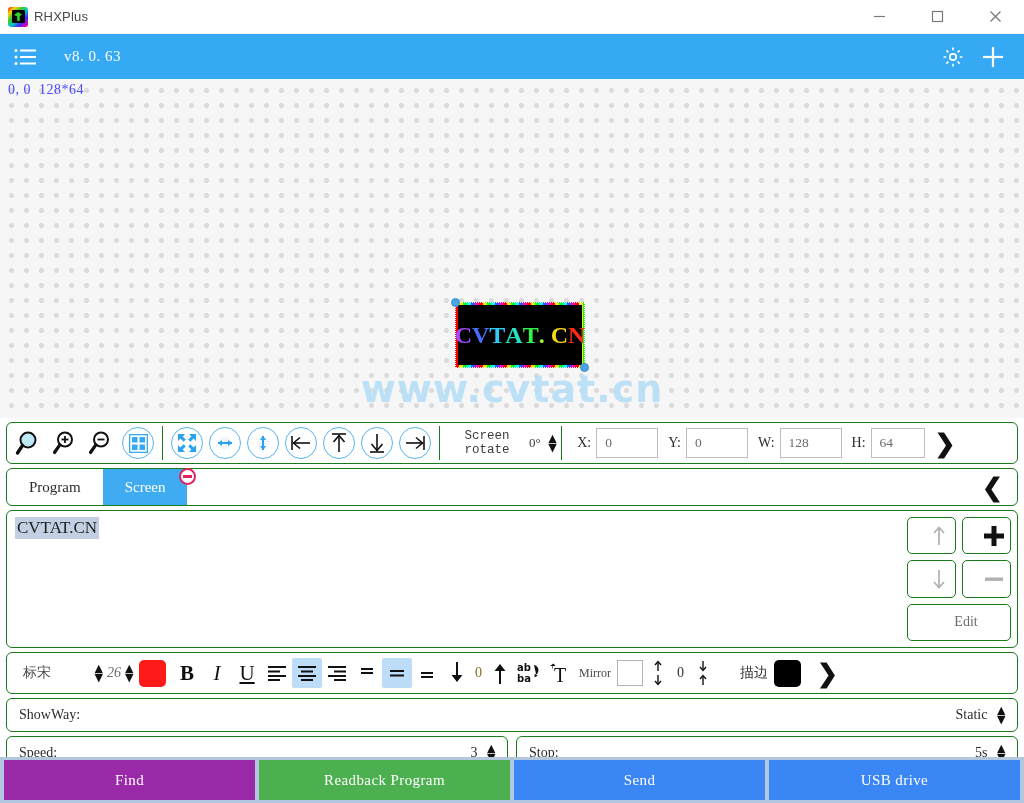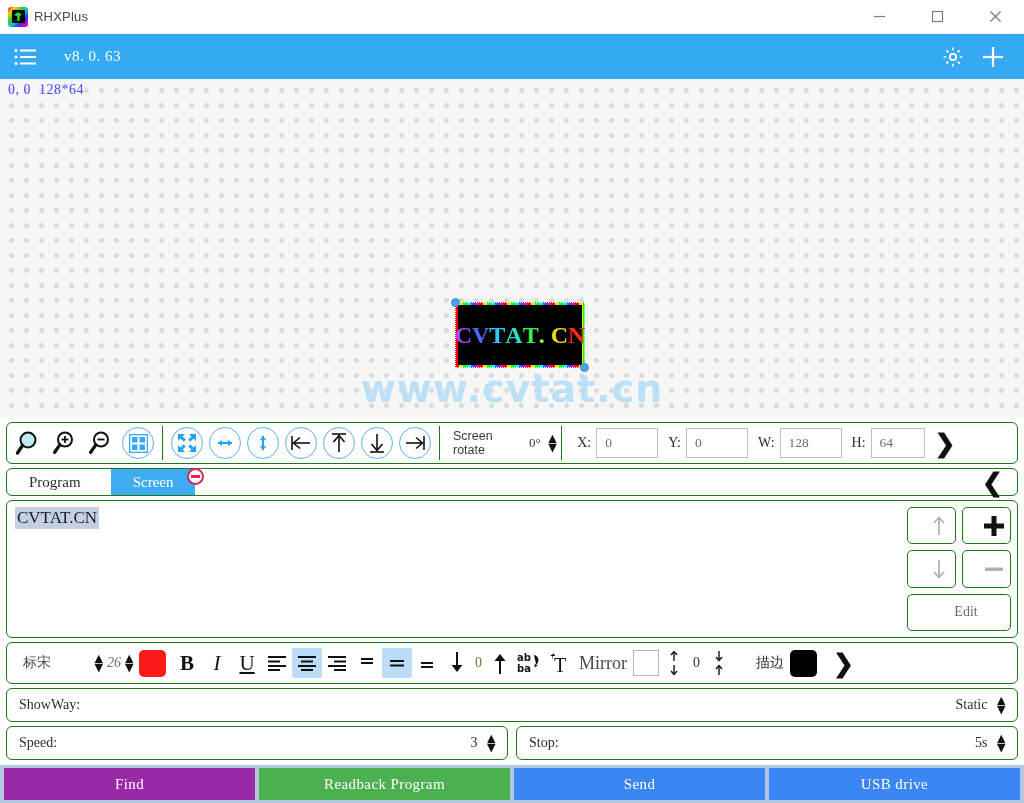--- a/index.html
+++ b/index.html
@@ -122,34 +122,34 @@
     display: flex; align-items: center; justify-content: center;
     margin: 0 3px; cursor: pointer; flex: 0 0 auto;
   }
   .plainicon {
     width: 34px; height: 34px; display: flex; align-items: center; justify-content: center;
     margin: 0 1px; cursor: pointer; flex: 0 0 auto;
   }
   .sep { width: 1px; height: 34px; background: #1a7a1a; margin: 0 5px; flex: 0 0 auto; }
   .tb-label {
     font-size: 12.5px; color: #3a3a3a; line-height: 1.15;
-    width: 68px; margin-left: 8px; font-family: Liberation Sans, sans-serif;
+    width: 68px; margin-left: 8px; font-family: Liberation Mono, monospace; text-align: center;
   }
   .tb-val { font-size: 13px; color: #3a3a3a; margin: 0 8px; font-family: "Liberation Serif", serif;}
   .spinner { display: flex; flex-direction: column; align-items: center; cursor: pointer; line-height: .62; font-size: 15px; color:#111; font-weight: bold;}
   .fieldlabel { font-size: 14px; color: #2c2c2c; margin: 0 5px 0 10px; font-family: "Liberation Serif", serif;}
   .inputbox {
     border: 1px solid #bdbdbd; background: #fff; height: 30px; width: 62px;
     display: flex; align-items: center; padding-left: 8px;
     font-size: 13.5px; color: #6b6b6b; font-family: "Liberation Serif", serif;
   }
   .chev-r { font-size: 25px; font-weight: bold; color: #111; margin: 0 8px 0 10px; cursor: pointer; line-height: 1; }
 
   
-  #tabs-panel { height: 28px; gap: 8px; }
+  #tabs-panel { height: 38px; }
   .tab {
     height: 100%; display: flex; align-items: center; justify-content: center;
     padding: 0 22px; font-size: 15px; color: #2c2c2c; cursor: pointer;
     font-family: "Liberation Serif", serif; position: relative;
   }
   .tab.active { background: #3fabf0; color: #ffffff; }
   #tab-badge {
     position: absolute; right: -9px; top: -1px;
     width: 17px; height: 17px; border-radius: 50%;
     border: 2px solid #e0245e; background: #fff;
@@ -184,39 +184,39 @@
   .fontsize { font-size: 14px; color: #6b6b6b; width: 23px; text-align: center; font-family: "Liberation Serif", serif; font-style: italic; }
   .swatch { width: 27px; height: 27px; border-radius: 5px; margin: 0 6px; cursor: pointer; }
   .fmtbtn {
     width: 30px; height: 30px; display: flex; align-items: center; justify-content: center;
     cursor: pointer; flex: 0 0 auto; border-radius: 2px;
   }
   .fmtbtn.on { background: #bcdcf8; }
   .fmtbtn b, .fmtbtn i, .fmtbtn u {
     font-family: "Liberation Serif", serif; font-size: 21px; color: #111;
   }
-  .mirror-label { font-size: 18px; color: #4a4a4a; margin: 0 6px 0 4px; font-family: "Liberation Serif", serif; }
+  .mirror-label { font-size: 12px; color: #4a4a4a; margin: 0 6px 0 4px; font-family: "Liberation Serif", serif; }
   .checkbox { width: 26px; height: 26px; border: 1px solid #b4b4b4; background: #fff; cursor: pointer; flex: 0 0 auto; }
   .stroke-label { font-size: 14px; color: #333; margin-left: 22px; font-family: "DejaVu Sans", sans-serif; }
 
   
   #showway-panel { height: 34px; padding: 0 12px; }
   .sw-label { font-size: 14px; color: #2c2c2c; font-family: "Liberation Serif", serif; }
   .sw-val { margin-left: auto; font-size: 14px; color: #2c2c2c; margin-right: 10px; font-family: "Liberation Serif", serif;}
 
   
   #bottom-pair { display: flex; gap: 8px; margin: 0 6px; height: 34px; overflow: hidden; }
   .half-panel {
     flex: 1; border: 1px solid #1a7a1a; border-radius: 6px; background: #fff;
     display: flex; align-items: center; padding: 0 12px; height: 34px;
   }
 
   
   #actionbar {
-    position: absolute; left: 0; bottom: 0; width: 1024px; height: 38px;
+    position: absolute; left: 0; bottom: 0; width: 1024px; height: 46px;
     background: #b4c7e0; display: flex; align-items: center; gap: 4px; padding: 3px 4px;
   }
   .actbtn {
     flex: 1; height: 100%; display: flex; align-items: center; justify-content: center;
     color: #ffffff; font-size: 15px; cursor: pointer; font-family: "Liberation Serif", serif;
     letter-spacing: .4px;
   }
   svg { display: block; }
 </style>
 </head>

